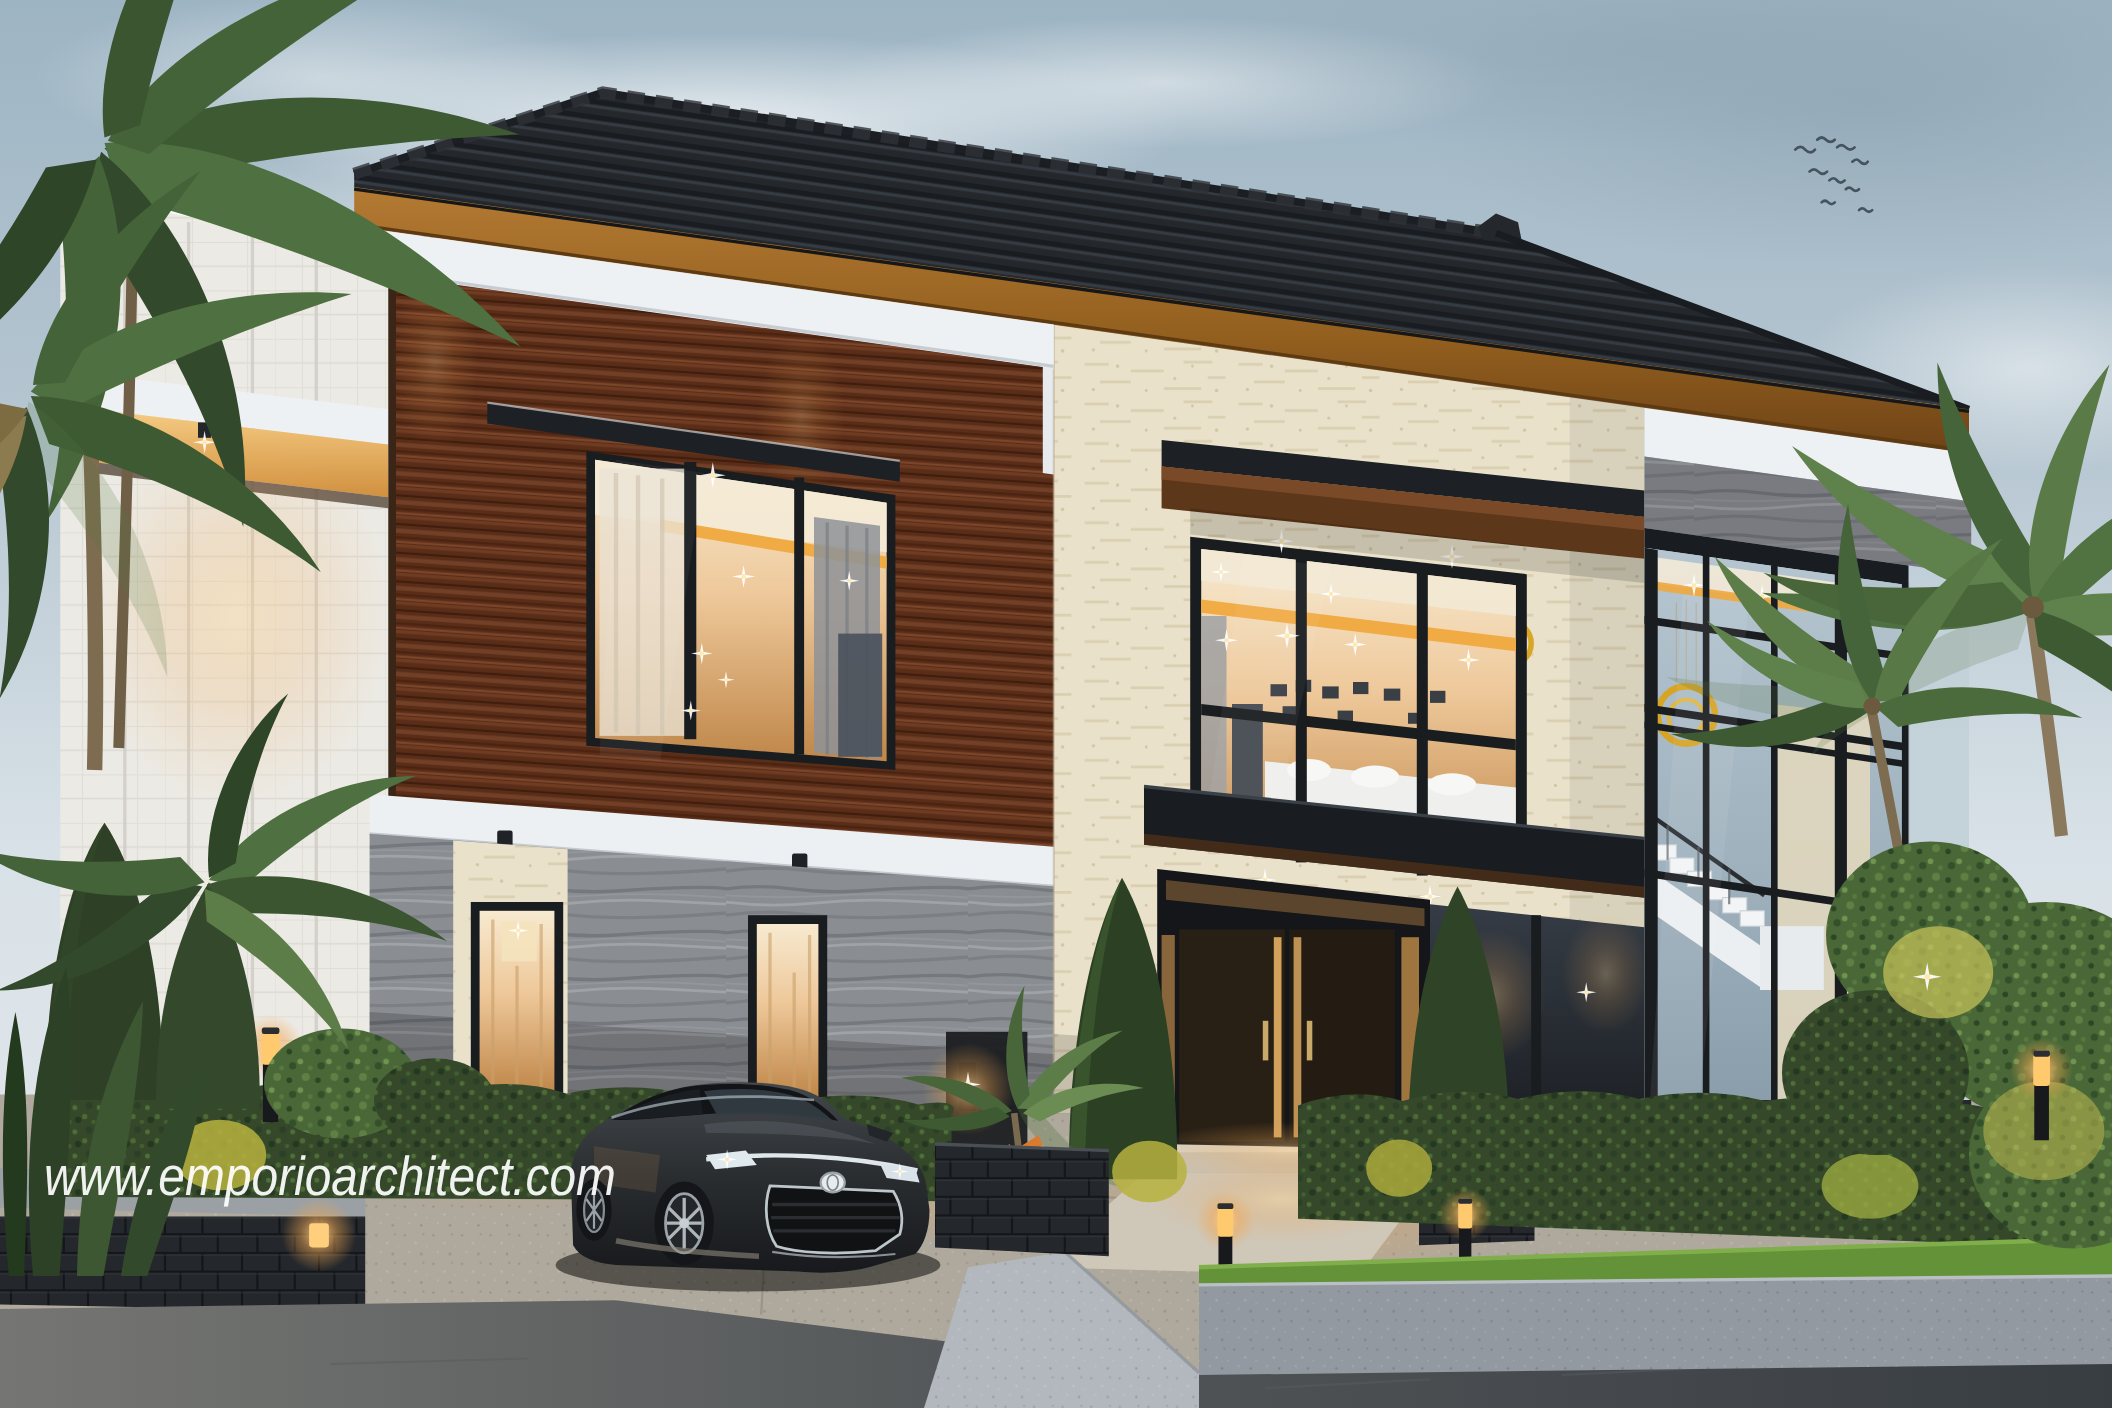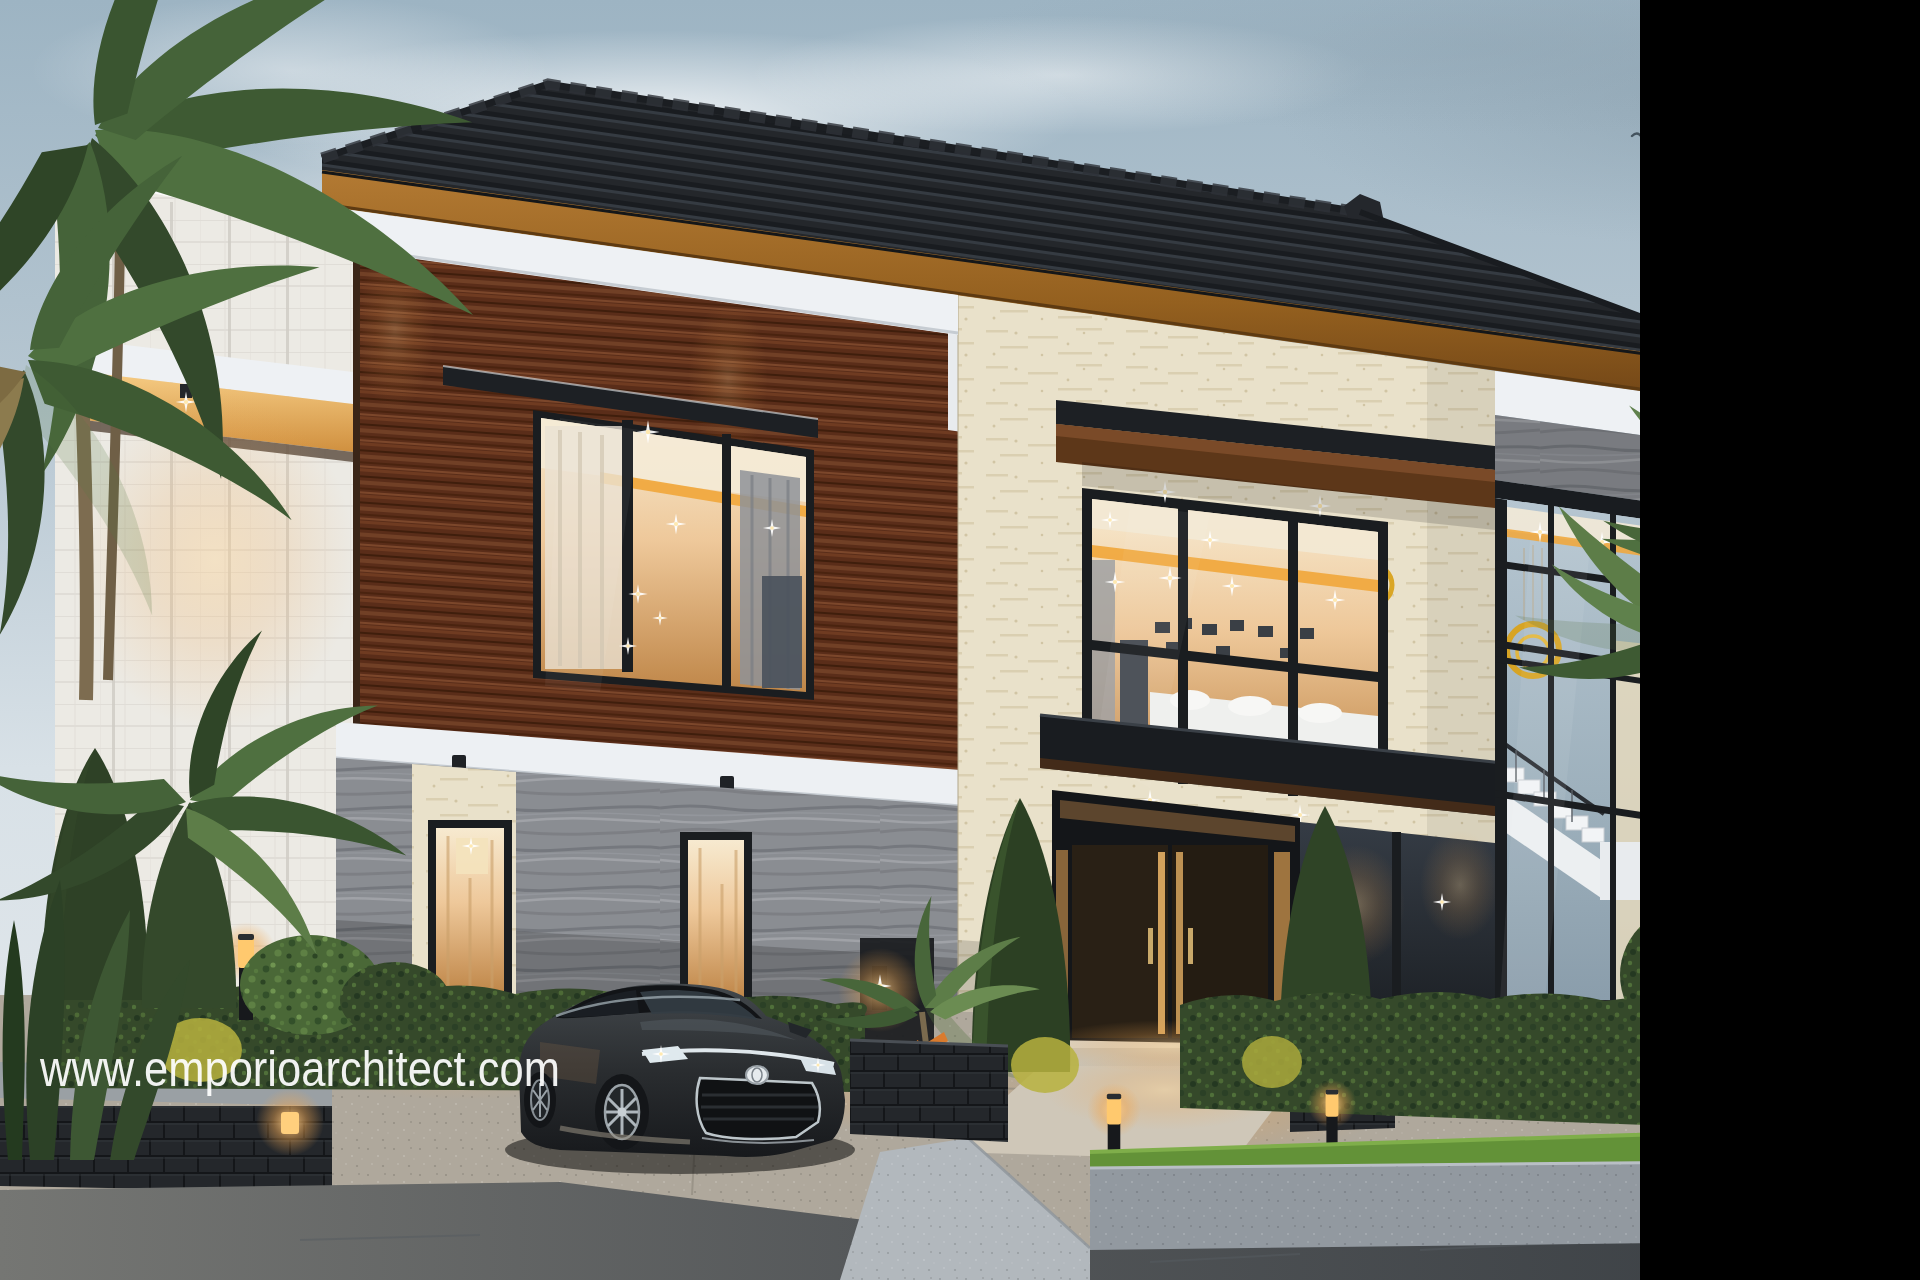--- a/index.html
+++ b/index.html
@@ -1,17 +1,17 @@
 <!DOCTYPE html>
 <html style="--sky-top: #9db4c3; --sky-low: #e6eaed; --cloud: #ffffff; --roof: #24272b; --roof-rib: #191c20; --fascia-wood: #a06a2c; --trim-white: #eef1f4; --wood: #5a2d19; --travertine: #e9e1ca; --stone: #8a8d92; --tile: #eceae4; --frame: #1a1d20; --glass-dark: #2e333b; --glass-sky: #aebfca; --warm-light: #f2b469; --amber-cove: #f0a93f; --hedge: #35492a; --foliage: #4a6837; --grass: #639238; --gold: #d9a21b; --drive: #afa89c; --ramp: #b2b8bd; --road: #3f4449; --plinth: #24272b; --car-body: #2a2d30; --car-chrome: #e9f1f5;"><head>
 <meta charset="utf-8">
 <style>
   html,body{margin:0;padding:0;background:#000;}
-  .stage{position:relative;width:1640px;height:1280px;overflow:hidden;
-         font-family:"Liberation Sans",sans-serif;}
+  .stage{position:relative;width:1920px;height:1280px;overflow:hidden;
+         font-family:"Liberation Sans",sans-serif;font-style:italic;}
   svg{display:block}
   .wm{font-family:"Liberation Sans",sans-serif;font-weight:400;}
 </style>
 </head>
 <body>
 
 <div class="stage">
 <svg width="1920" height="1280" viewBox="0 0 1920 1280" xmlns="http://www.w3.org/2000/svg" role="img" aria-label="Dusk 3D exterior rendering of a modern two-storey tropical house: dark ribbed hip roof with timber fascia, walnut wood and cream travertine facades, grey streaked-stone ground floor, black-framed warm-lit windows, glass stair atrium with gold ring chandeliers, manicured hedges, bollard lights, palm trees, and a black Toyota sedan parked on the driveway.">
   <defs>
     <linearGradient id="g-sky" x1="0" y1="0" x2="0" y2="1">

